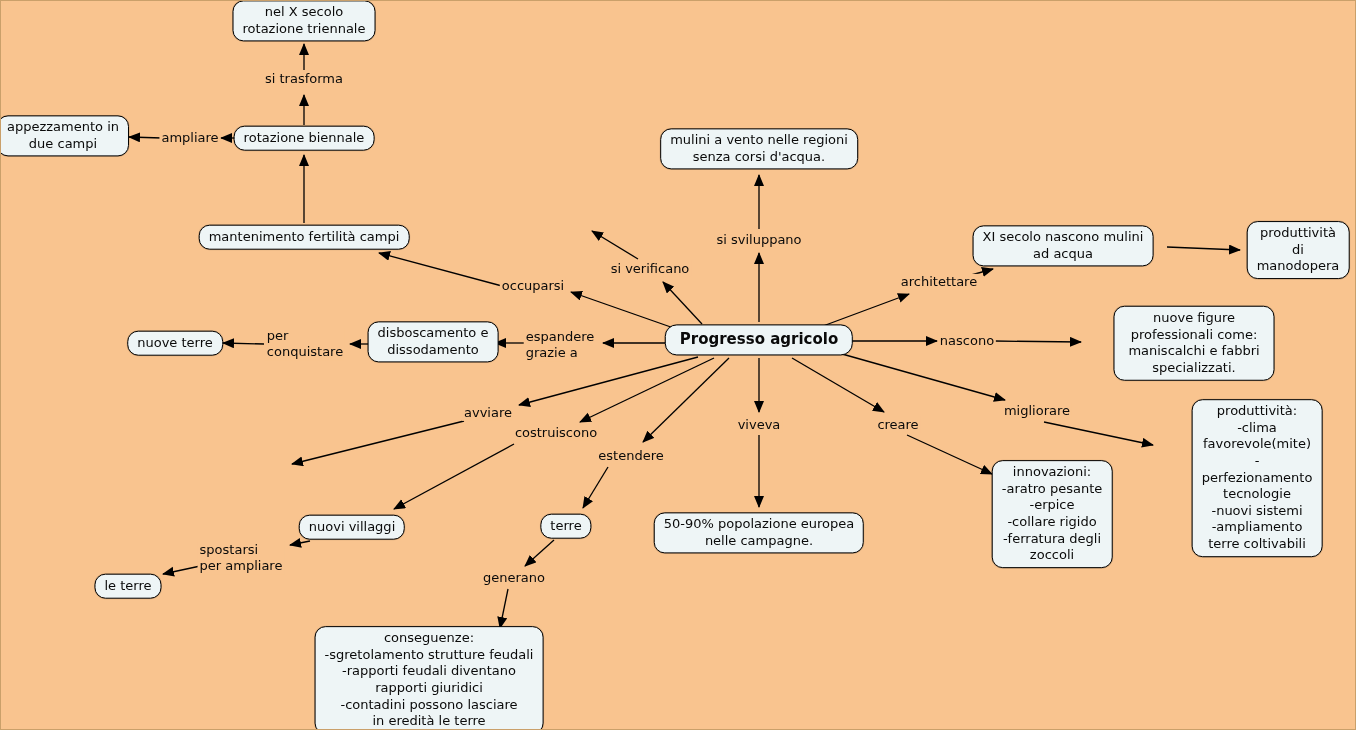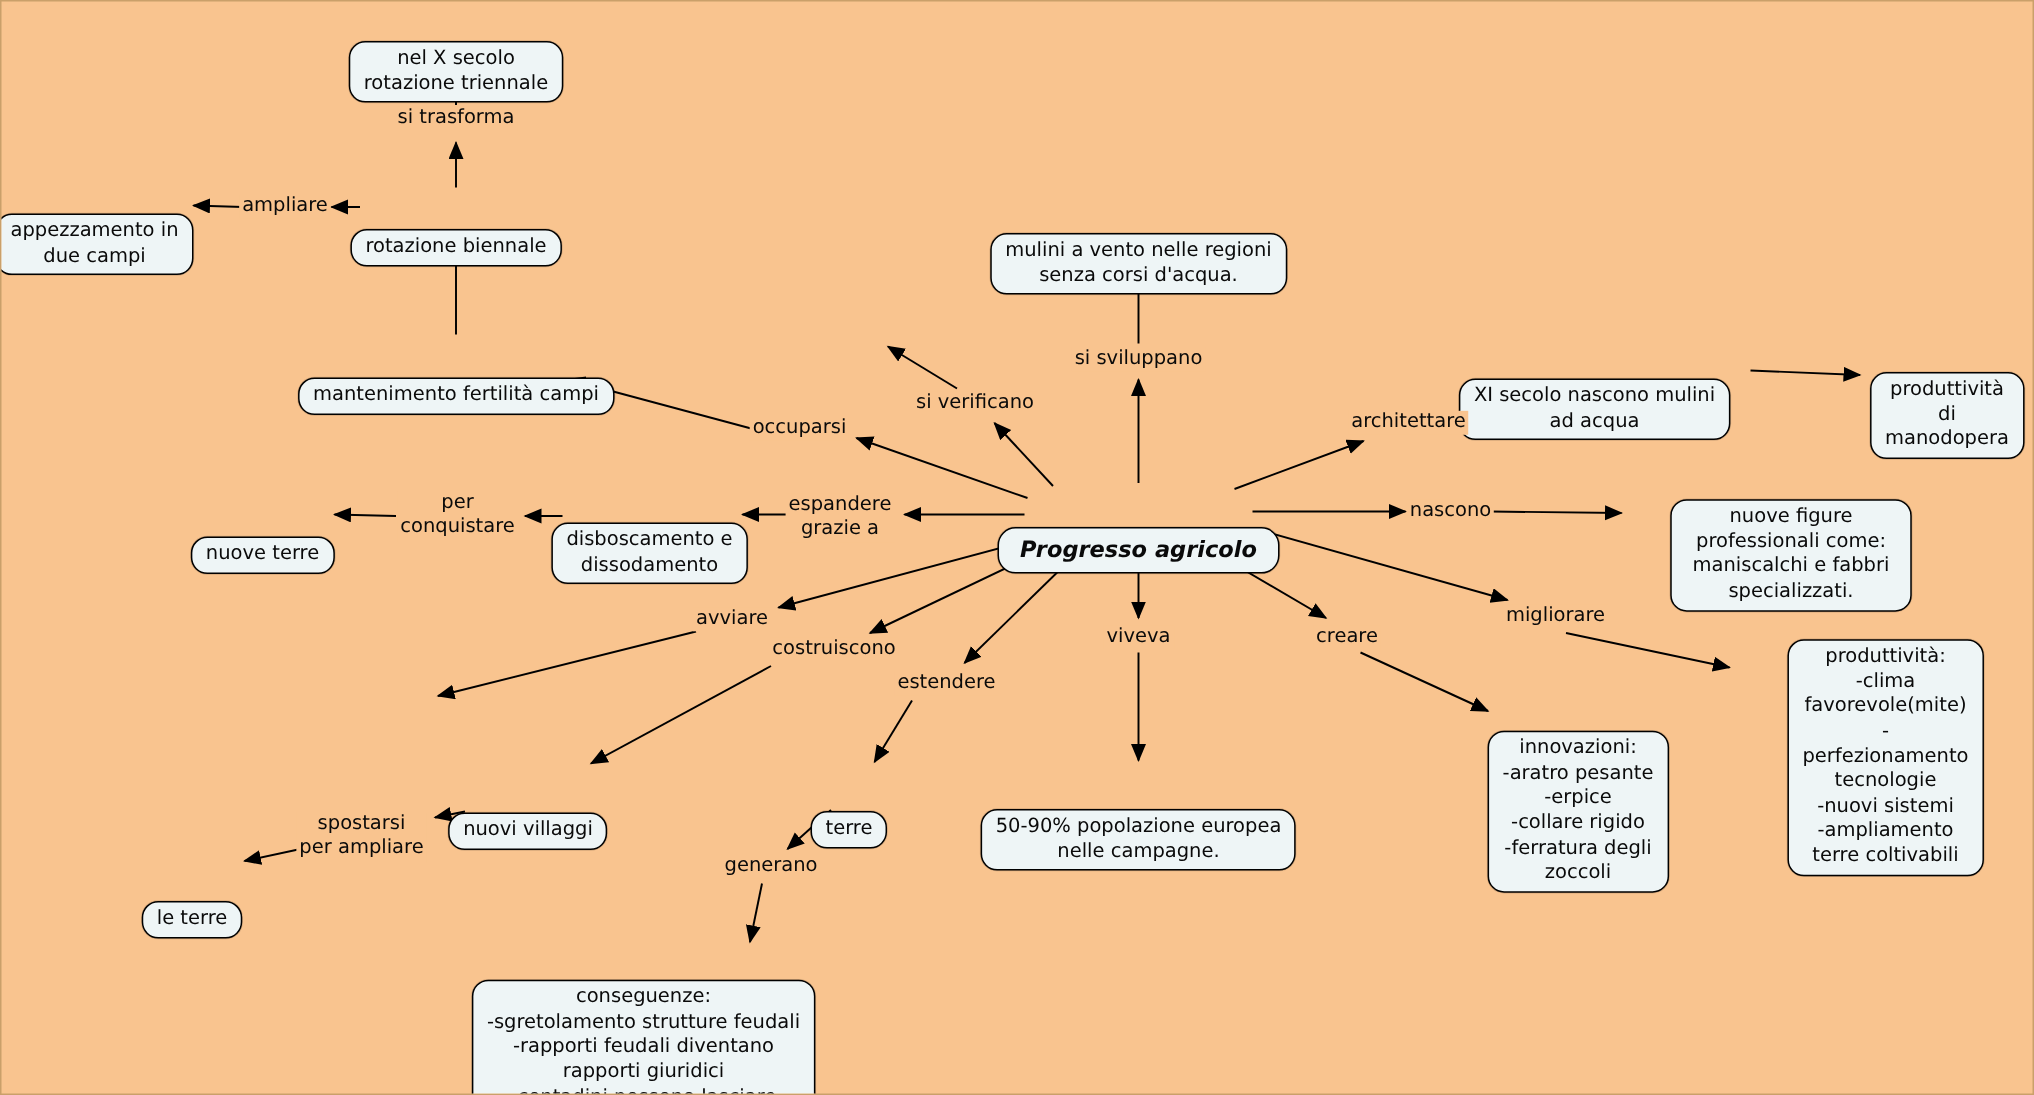--- a/index.html
+++ b/index.html
@@ -19,36 +19,34 @@
     background:#eef5f6;
     border:1.4px solid #000;
     border-radius:11px;
     padding:3px 9px;
     font-size:13px;
     line-height:1.28;
     color:#0a0a0a;
     text-align:center;
     white-space:pre-line;
     box-shadow:0 0 0 0.5px rgba(0,0,0,0.15);
-    margin-top:27px;
   }
   .node.root{
     font-weight:bold;
     font-size:15px;
     padding:5px 14px;
     border-radius:12px;
-    font-style:italic;
   }
   .link-label{
     position:absolute;
     transform:translate(-50%,-50%);
     font-size:13px;
     line-height:1.25;
     color:#0a0a0a;
-    text-align:center;
+    text-align:left;
     white-space:pre-line;
     background:#f9c48f;
     padding:0 2px;
   }
 </style>
 </head>
 <body>
 
 <div id="canvas">
 

